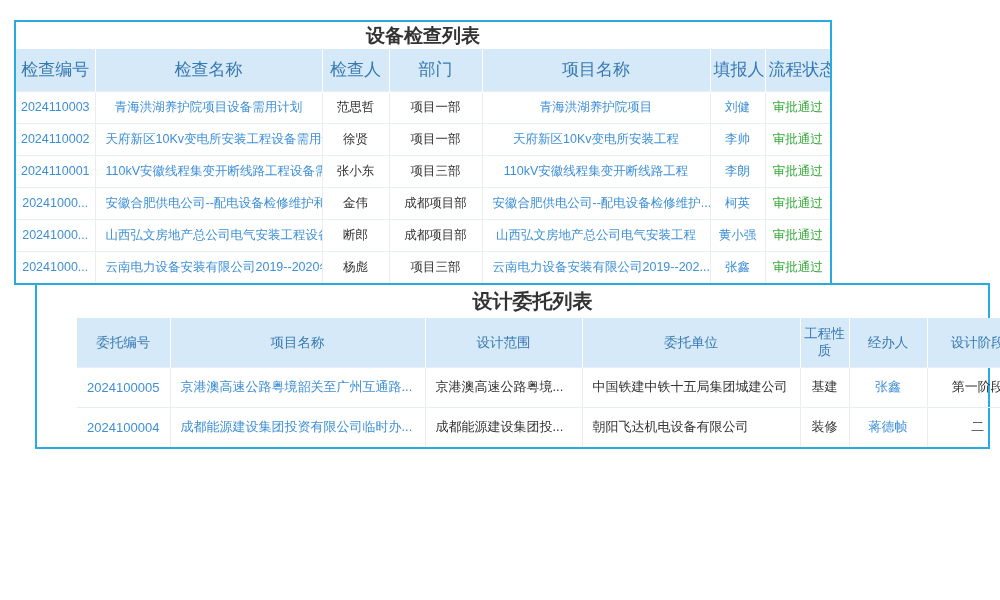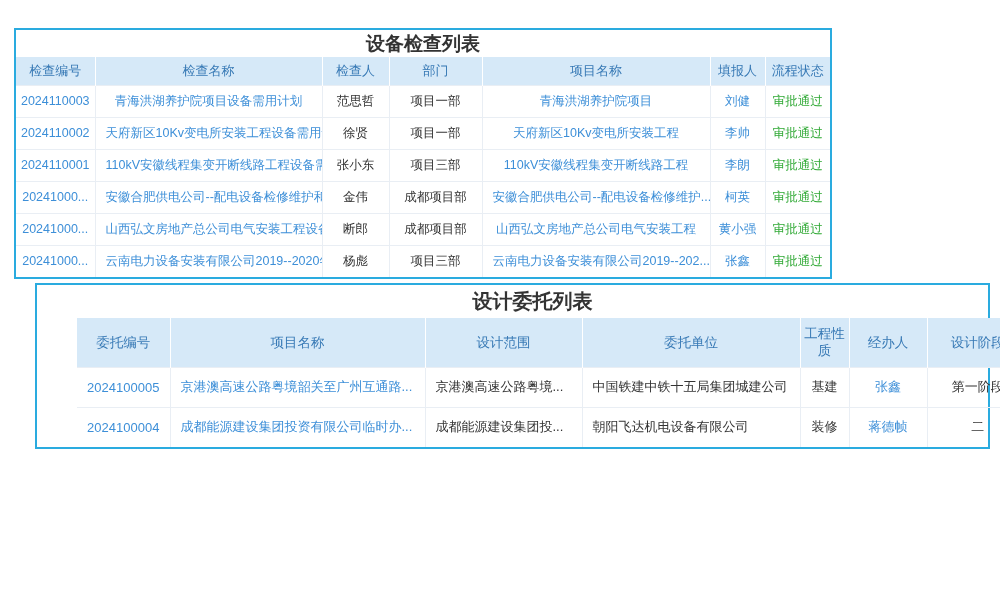--- a/index.html
+++ b/index.html
@@ -13,34 +13,34 @@
   }
   html,body{margin:0;padding:0;}
   body{
     width:1000px;height:600px;background:#ffffff;position:relative;
     font-family:"Liberation Sans","DejaVu Sans",sans-serif;color:var(--text);
   }
   .panel{
     position:absolute;background:#fff;border:2px solid var(--accent);
     box-sizing:border-box;
   }
-  #equipment-panel{left:14px;top:20px;width:818px;margin-top:8px;}
+  #equipment-panel{left:14px;top:20px;width:818px;}
   #design-panel{left:35px;top:283px;width:955px;padding-left:40px;}
   .panel-title{
     text-align:center;font-weight:bold;color:#333;
   }
   #equipment-panel .panel-title{font-size:19px;height:27px;line-height:27px;}
   #design-panel .panel-title{font-size:20px;height:33px;line-height:33px;}
   table{border-collapse:collapse;width:100%;table-layout:fixed;}
   th{
     background:var(--header-bg);color:var(--header-fg);font-weight:normal;
     border-right:1px solid #ffffff;padding:0 3px;box-sizing:border-box;
   }
   th:last-child{border-right:none;}
-  #equipment-panel th{height:28px;font-size:13px;white-space:nowrap;overflow:hidden;}
+  #equipment-panel th{height:42px;font-size:17px;white-space:nowrap;overflow:hidden;}
   #design-panel th{height:49px;font-size:13.5px;white-space:normal;line-height:17px;}
   td{
     border-top:1px solid var(--cell-border);border-right:1px solid var(--cell-border);
     white-space:nowrap;overflow:hidden;box-sizing:border-box;font-size:12.5px;
   }
   td:last-child{border-right:none;}
   #equipment-panel td{height:32px;text-align:center;}
   #design-panel td{height:40px;font-size:13px;margin-left:36px;}
   td.l{text-align:left;padding:0 10px;}
   td.c{text-align:center;padding:0 2px;}

